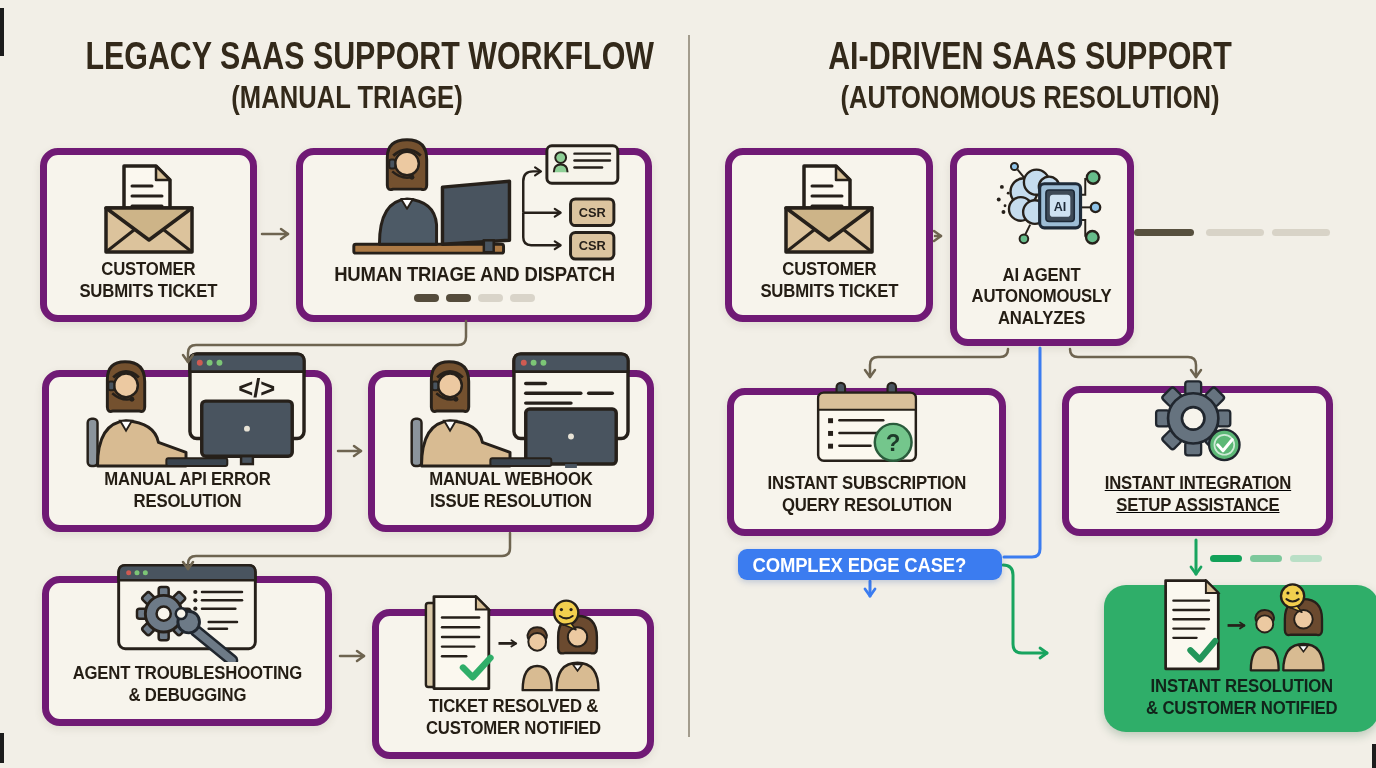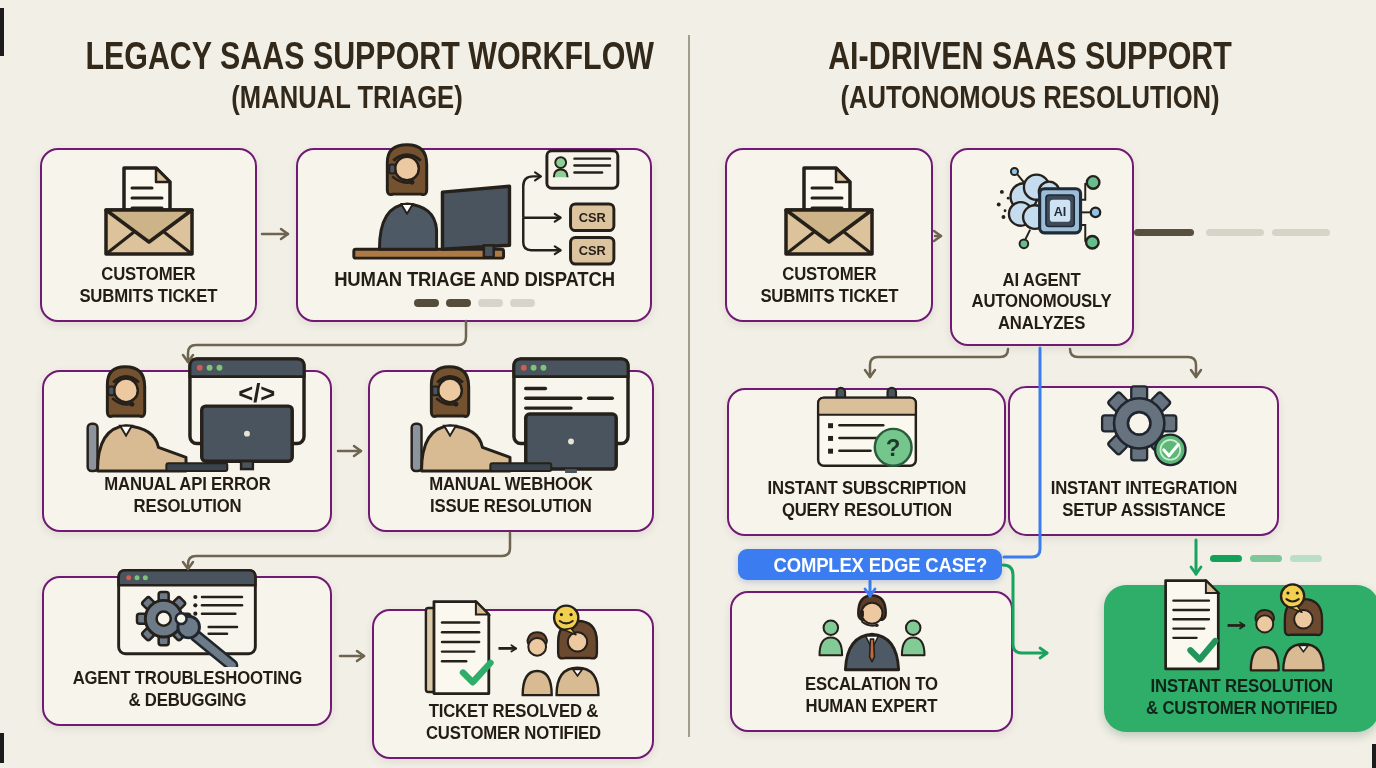--- a/index.html
+++ b/index.html
@@ -6,38 +6,38 @@
   *{box-sizing:border-box;}
   #canvas{
     position:relative;width:1376px;height:768px;overflow:hidden;
     background:#f2efe7;
     font-family:"Liberation Sans", sans-serif;
   }
   .panel-title{position:absolute;text-align:center;transform:scaleX(.8);transform-origin:50% 0;color:#33291a;}
   .t1{font-size:38px;font-weight:700;line-height:1.08;letter-spacing:0px;white-space:nowrap;}
   .t2{font-size:32px;font-weight:700;line-height:1.1;margin-top:3px;white-space:nowrap;}
   .node{
-    position:absolute;background:#f7f4ec;border:2px solid #701a75;border-radius:18px;
+    position:absolute;background:#f7f4ec;border:7px solid #701a75;border-radius:18px;
     box-shadow:0 3px 9px rgba(70,58,35,.10);
     display:flex;flex-direction:column;align-items:center;justify-content:flex-end;
   }
   .node .icon{flex:1;display:flex;align-items:center;justify-content:center;width:100%;padding-top:10px;}
   .nlabel{
     font-weight:700;color:#241d14;text-align:center;white-space:pre-line;
     font-size:19px;line-height:1.13;letter-spacing:-.2px;transform:scaleX(.88);
     margin-bottom:14px;
   }
   .node--green{background:#2fae69;border:none;box-shadow:0 4px 10px rgba(30,90,55,.25);margin-left:44px;}
   .node--green .nlabel{color:#11241a;}
   .pillrow{display:flex;gap:7px;margin-bottom:13px;}
   .pill{width:25px;height:8px;border-radius:4px;}
   .pill--dark{background:#554c3c;}
   .pill--light{background:#d9d4c9;}
   .badge{
-    position:absolute;background:#3b7cf0;border-radius:9px;display:flex;align-items:center;justify-content:flex-end;
+    position:absolute;background:#3b7cf0;border-radius:9px;display:flex;align-items:center;justify-content:flex-start;
     color:#ffffff;font-weight:700;font-size:21px;letter-spacing:-.2px;z-index:6;
     box-shadow:0 2px 6px rgba(40,80,160,.25);
   }
   .badge span{transform:scaleX(.88);white-space:nowrap;}
   .divider{position:absolute;background:#a39c8d;width:2px;z-index:1;}
   .overlay{position:absolute;left:0;top:0;z-index:5;pointer-events:none;}
   .edge-mark{position:absolute;background:#1c1c1c;z-index:9;}
   svg text{font-family:"Liberation Sans", sans-serif;font-weight:700;}
 </style>
 </head>
@@ -336,21 +336,21 @@
             <line x1="56" y1="93" x2="100" y2="93"></line>
         </g>
         <circle cx="132" cy="88" r="26" fill="#74c68c" stroke="#2a5c3c" stroke-width="3.5"></circle>
         <text x="132" y="100" text-anchor="middle" font-size="34" fill="#1d3a2a">?</text>
       </svg>
     </div>
     <div class="nlabel">INSTANT SUBSCRIPTION
 QUERY RESOLUTION</div>
   </div>
 
-  <div class="node" style="left:1008px;top:386px;width:271px;height:150px;">
+  <div class="node" style="left:1062px;top:386px;width:271px;height:150px;text-decoration:underline;">
     <div class="icon">
       <svg width="165" height="96" viewBox="0 0 175 145">
         <g>
           <rect x="69" y="8" width="24" height="20" rx="4" fill="#66737f" stroke="#20262e" stroke-width="3.5" transform="rotate(0 81 64)"></rect>
           <rect x="69" y="8" width="24" height="20" rx="4" fill="#66737f" stroke="#20262e" stroke-width="3.5" transform="rotate(45 81 64)"></rect>
           <rect x="69" y="8" width="24" height="20" rx="4" fill="#66737f" stroke="#20262e" stroke-width="3.5" transform="rotate(90 81 64)"></rect>
           <rect x="69" y="8" width="24" height="20" rx="4" fill="#66737f" stroke="#20262e" stroke-width="3.5" transform="rotate(135 81 64)"></rect>
           <rect x="69" y="8" width="24" height="20" rx="4" fill="#66737f" stroke="#20262e" stroke-width="3.5" transform="rotate(180 81 64)"></rect>
           <rect x="69" y="8" width="24" height="20" rx="4" fill="#66737f" stroke="#20262e" stroke-width="3.5" transform="rotate(225 81 64)"></rect>
           <rect x="69" y="8" width="24" height="20" rx="4" fill="#66737f" stroke="#20262e" stroke-width="3.5" transform="rotate(270 81 64)"></rect>
@@ -364,40 +364,20 @@
       </svg>
     </div>
     <div class="nlabel">INSTANT INTEGRATION
 SETUP ASSISTANCE</div>
   </div>
 
   <div class="badge" style="left:738px;top:549px;width:264px;height:31px;">
     <span>COMPLEX EDGE CASE?</span>
   </div>
 
-  <div class="node" style="left:730px;top:591px;width:283px;height:141px;">
-    <div class="icon">
-      <svg width="170" height="84" viewBox="0 0 170 104">
-        <circle cx="34" cy="48" r="9" fill="#82ca96" stroke="#26201a" stroke-width="2.5"></circle>
-        <path d="M20 82 Q20 60 34 60 Q48 60 48 82 Z" fill="#82ca96" stroke="#26201a" stroke-width="2.5" stroke-linejoin="round"></path>
-        <circle cx="136" cy="48" r="9" fill="#82ca96" stroke="#26201a" stroke-width="2.5"></circle>
-        <path d="M122 82 Q122 60 136 60 Q150 60 150 82 Z" fill="#82ca96" stroke="#26201a" stroke-width="2.5" stroke-linejoin="round"></path>
-        <path d="M68 30 Q68 8 85 8 Q102 8 102 30 Q102 36 98 38 L72 38 Q68 36 68 30 Z" fill="#5d3d26" stroke="#26201a" stroke-width="3" stroke-linejoin="round"></path>
-        <circle cx="85" cy="30" r="13" fill="#ecc9a1" stroke="#26201a" stroke-width="2.5"></circle>
-        <rect x="70" y="26" width="5" height="9" rx="2" fill="#26201a"></rect>
-        <path d="M72 40 Q80 47 90 45" fill="none" stroke="#26201a" stroke-width="2.5"></path>
-          <circle cx="91" cy="45" r="2.2" fill="#26201a"></circle>
-        <path d="M52 100 Q54 58 85 56 Q116 58 118 100 Z" fill="#4d5a66" stroke="#26201a" stroke-width="3.5" stroke-linejoin="round"></path>
-        <path d="M77 58 L85 74 L93 58 Z" fill="#ffffff" stroke="#26201a" stroke-width="2"></path>
-        <path d="M83 62 L87 62 L88 84 L85 90 L82 84 Z" fill="#bd6a3c" stroke="#26201a" stroke-width="2" stroke-linejoin="round"></path>
-      </svg>
-    </div>
-    <div class="nlabel">ESCALATION TO
-HUMAN EXPERT</div>
-  </div>
 
   <div class="node node--green" style="left:1060px;top:585px;width:275px;height:147px;border-radius:22px;">
     <div class="icon">
       <svg width="225" height="96" viewBox="0 0 240 124">
         <path d="M22 2 H74 L90 18 V116 H22 Z" fill="#fbf8ef" stroke="#26201a" stroke-width="3.5" stroke-linejoin="round"></path>
         <path d="M74 2 V18 H90 Z" fill="#d9c29a" stroke="#26201a" stroke-width="2.5"></path>
         <g stroke="#26201a" stroke-width="3" stroke-linecap="round">
           <line x1="32" y1="28" x2="78" y2="28"></line>
             <line x1="32" y1="40" x2="78" y2="40"></line>
             <line x1="32" y1="52" x2="78" y2="52"></line>

